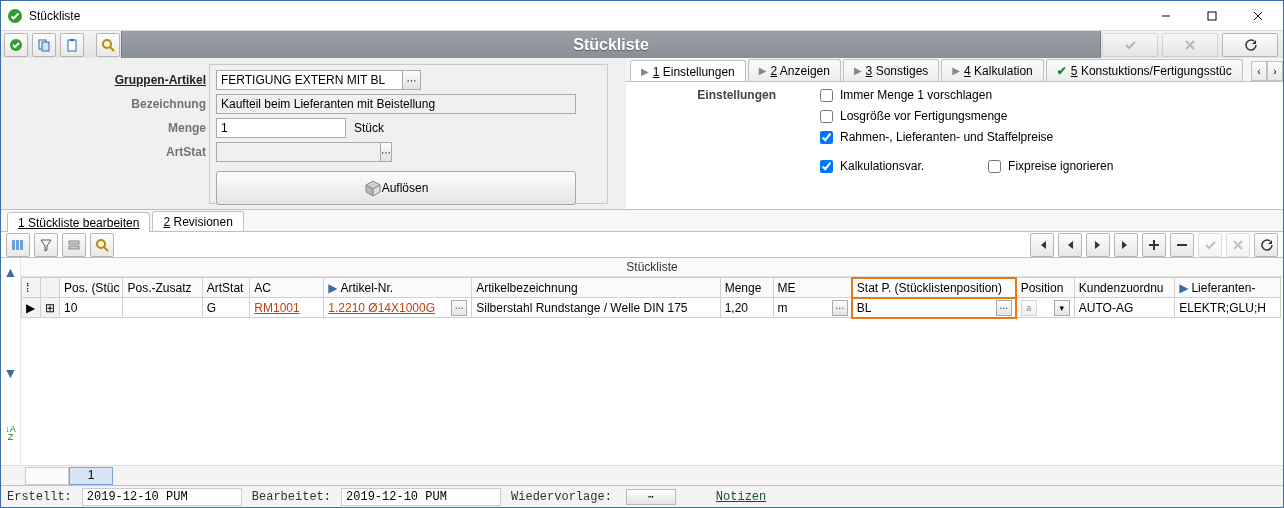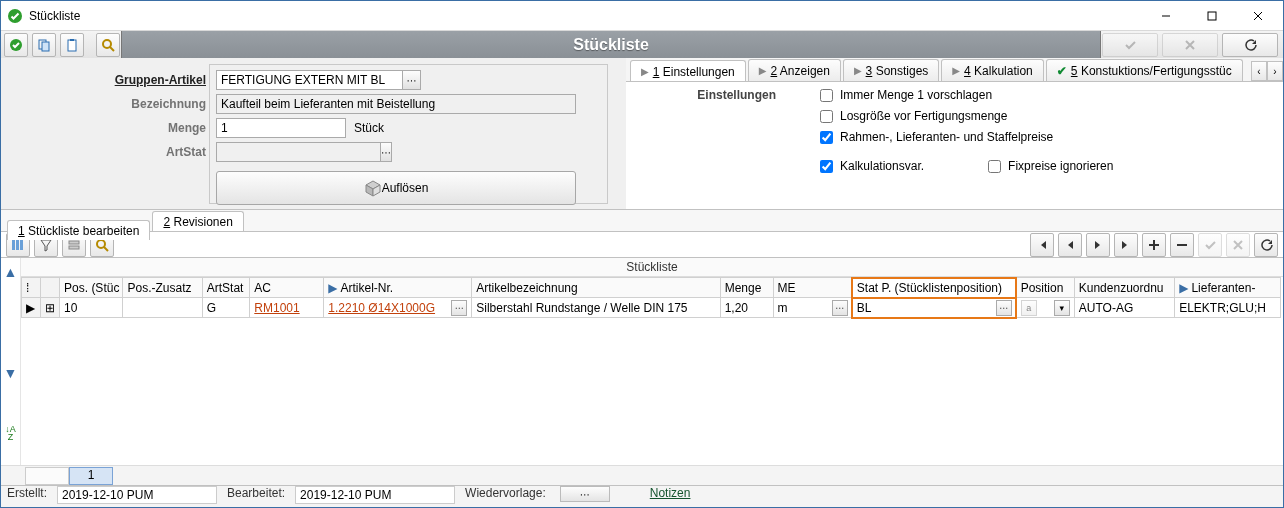--- a/index.html
+++ b/index.html
@@ -53,21 +53,21 @@
   .section-title { text-align: right; font-weight: 700; color: #444; float: left; width: 160px; padding-right: 20px; }
   .check-col { margin-left: 180px; }
   .chk { display: flex; align-items: flex-start; gap: 4px; margin-bottom: 4px; }
   .chk input { margin-top: 1px; }
   .chk .sub { display: block; padding-left: 0; }
   .chk-row2 { display: flex; gap: 60px; margin-top: 12px; }
 
   
   .subtabs { height: 22px; display: flex; align-items: flex-end; border-bottom: 1px solid #c1c1c1; background: #f7f7f7; padding-left: 6px; }
   .subtab { height: 20px; padding: 0 10px; border: 1px solid #c1c1c1; border-bottom: none; background: #fff; margin-right: 2px; border-radius: 3px 3px 0 0; display: flex; align-items: center; }
-  .subtab.active { background: #fff; position: relative; top: 9px; }
+  .subtab.active { background: #fff; position: relative; top: 1px; text-decoration: underline; }
   .subtab .u { text-decoration: underline; }
 
   
   .gridbar { height: 26px; display: flex; align-items: center; padding: 0 4px; border-bottom: 1px solid #c1c1c1; }
   .gridbar .left { display: flex; gap: 2px; }
   .gridbar .right { margin-left: auto; display: flex; gap: 2px; }
 
   
   .grid-wrap { flex: 1; display: flex; overflow: hidden; min-height: 0; }
   .side-arrows { width: 20px; display: flex; flex-direction: column; align-items: center; justify-content: space-between; padding: 6px 0 24px 0; background: #fff; border-right: 1px solid #e5e5e5; }
@@ -88,21 +88,21 @@
   th .hdr-arrow { color: #3a6ea5; margin-right: 3px; }
   .rowhandle { width: 18px; text-align: center; background: #f3f3f3 !important; }
 
   
   .pager { height: 20px; border-top: 1px solid #ddd; display: flex; align-items: center; padding-left: 24px; background: #f4f4f4; }
   .pager .cells { display: flex; }
   .pager .cell { width: 44px; height: 18px; border: 1px solid #ccc; background: #fbfbfb; }
   .pager .cell.sel { background: #d6e4f5; border-color: #7aa3d6; text-align: center; }
 
   
-  .status { height: 22px; border-top: 1px solid #c1c1c1; display: flex; align-items: flex-start; gap: 10px; padding: 0 6px; background: #f4f4f4; }
+  .status { height: 22px; border-top: 1px solid #c1c1c1; display: flex; align-items: center; gap: 10px; padding: 0 6px; background: #f4f4f4; font-family: Liberation Mono, monospace; }
   .status .lbl { color: #333; }
   .status .val { width: 160px; height: 18px; border: 1px solid #ccc; background: #fff; padding: 0 4px; display: flex; align-items: center; }
   .status .notelink { color: #14532d; text-decoration: underline; margin-left: 30px; }
   .status .dots { width: 50px; height: 16px; border: 1px solid #bbb; background: linear-gradient(#fdfdfd,#e4e4e4); display: flex; align-items: center; justify-content: center; font-size: 10px; margin-left: 4px; }
 </style>
 </head>
 <body>
 
 <div class="titlebar">
   <svg class="appicon" viewBox="0 0 16 16">

